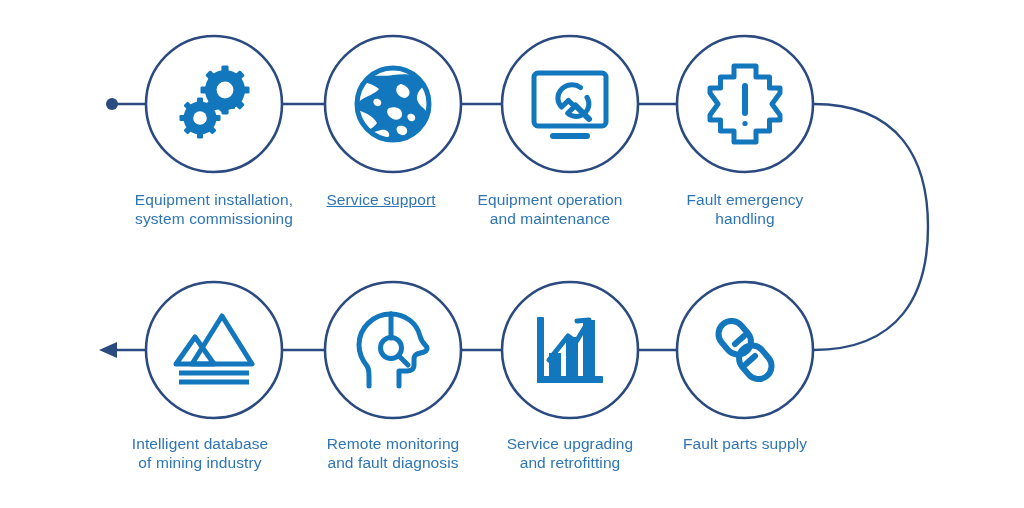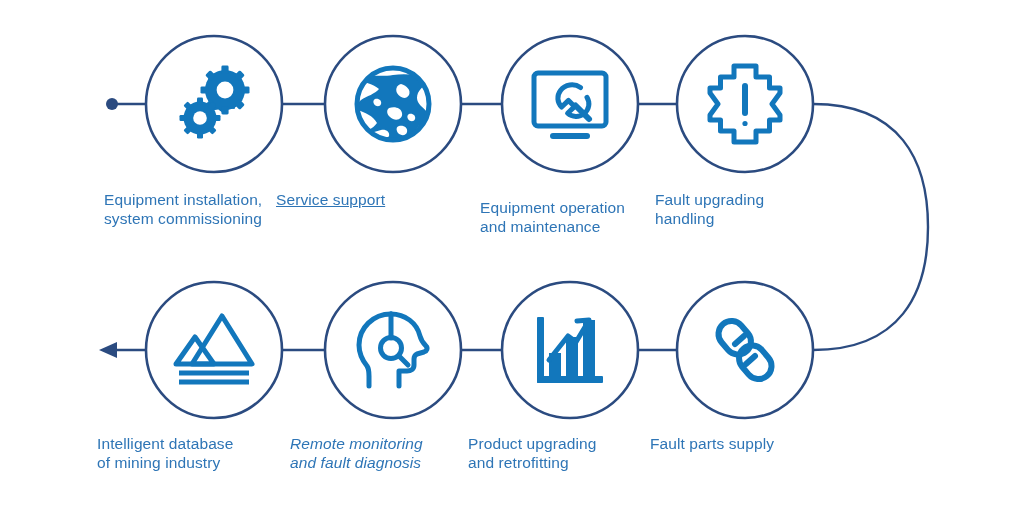--- a/index.html
+++ b/index.html
@@ -19,21 +19,21 @@
   }
   #flow-svg {
     position: absolute;
     left: 0;
     top: 0;
     width: 1024px;
     height: 508px;
   }
   .node-label {
     position: absolute;
-    text-align: left;
+    text-align: center;
     color: #2E75B6;
     font-size: 15.5px;
     line-height: 19px;
     font-family: "Liberation Sans", sans-serif;
     letter-spacing: 0.1px;
     white-space: pre-line;
     pointer-events: none;
   }
 </style>
 </head>
@@ -200,30 +200,30 @@
         <line x1="-35" y1="32" x2="35" y2="32"></line>
       </g>
     </g>
   </svg>
 
   <div class="node-label" style="left:104px; top:190px; width:220px;">Equipment installation,
 system commissioning</div>
 
   <div class="node-label" style="left:276px; top:190px; width:210px;text-decoration:underline;">Service support</div>
 
-  <div class="node-label" style="left:480px; top:190px; width:210px;margin-top:8px;">Equipment operation
+  <div class="node-label" style="left:445px; top:190px; width:210px;">Equipment operation
 and maintenance</div>
 
-  <div class="node-label" style="left:655px; top:190px; width:180px;">Fault upgrading
+  <div class="node-label" style="left:655px; top:190px; width:180px;">Fault emergency
 handling</div>
 
   <div class="node-label" style="left:650px; top:434px; width:190px;">Fault parts supply</div>
 
-  <div class="node-label" style="left:468px; top:434px; width:204px;">Product upgrading
+  <div class="node-label" style="left:468px; top:434px; width:204px;">Service upgrading
 and retrofitting</div>
 
-  <div class="node-label" style="left:290px; top:434px; width:206px;font-style:italic;">Remote monitoring
+  <div class="node-label" style="left:290px; top:434px; width:206px;">Remote monitoring
 and fault diagnosis</div>
 
   <div class="node-label" style="left:97px; top:434px; width:206px;">Intelligent database
 of mining industry</div>
 
 </div>
 
 </body></html>

